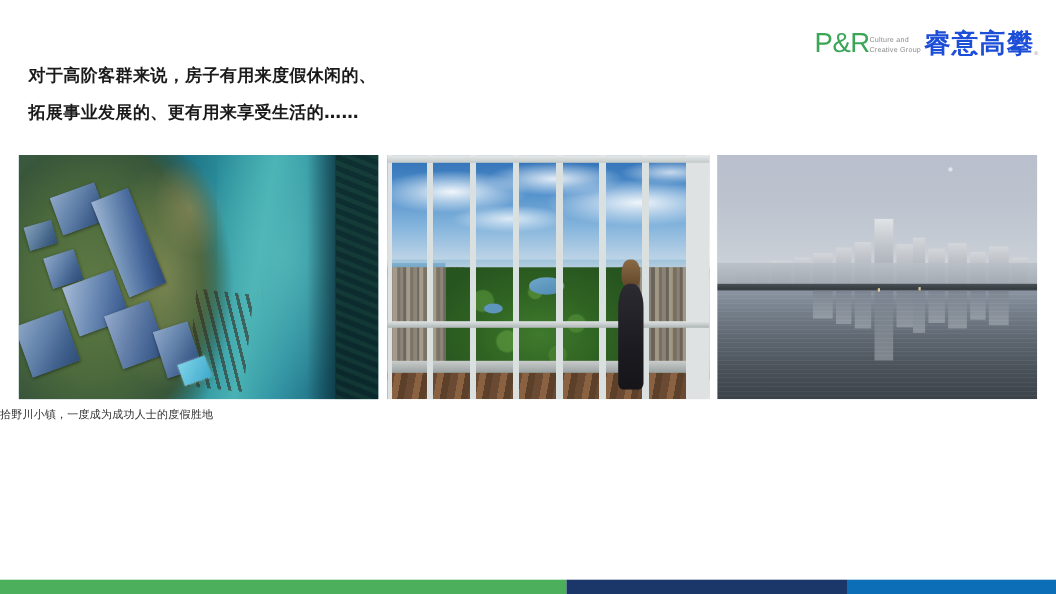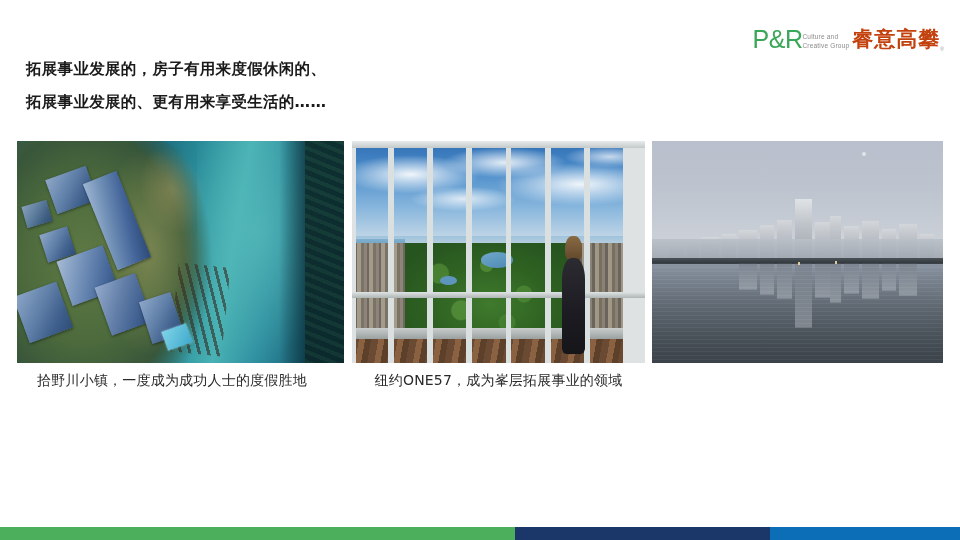--- a/index.html
+++ b/index.html
@@ -43,23 +43,23 @@
   .logo-sub {
     font-size: 6.5px;
     line-height: 1.45;
     color: #8b8b8b;
     letter-spacing: 0.2px;
     padding-top: 4px;
     white-space: nowrap;
   }
   .logo-cn {
     font-family: "DejaVu Sans", "Liberation Sans", sans-serif;
-    font-size: 21px;
+    font-size: 24px;
     font-weight: 700;
-    color: #c2410c;
+    color: #1d4ed8;
     letter-spacing: 1px;
     line-height: 1;
     padding-left: 3px;
   }
   .logo-tm {
     font-size: 5px;
     color: #9a9a9a;
     align-self: flex-end;
     padding-bottom: 4px;
   }
@@ -348,23 +348,22 @@
   }
   .p3-light {
     position: absolute; width: 2px; height: 3px; background: #f0d9a8; opacity: .9;
   }
 
   
   .caption {
     position: absolute;
     top: 372px;
     font-family: "DejaVu Sans", "Liberation Sans", sans-serif;
-    font-size: 14px;
+    font-size: 10px;
     color: #2b2b2b;
-    text-align: center;
     letter-spacing: 0.2px;
     line-height: 1.2;
     white-space: nowrap;
   }
   .caption.q1 { left: 0px;   width: 344px; }
   .caption.q2 { left: 352px; width: 293px; }
   .caption.q3 { left: 652px; width: 291px; }
 
   
   .bottombar {
@@ -387,21 +386,21 @@
     <div class="logo-pr">P&amp;R</div>
     <div class="logo-sub">
       <div>Culture and</div>
       <div>Creative Group</div>
     </div>
     <div class="logo-cn">睿意高攀</div>
     <div class="logo-tm">®</div>
   </div>
 
   <div class="headline">
-    <div class="headline-line">拓展事业发展的，房子有用来度假休闲的、</div>
+    <div class="headline-line">对于高阶客群来说，房子有用来度假休闲的、</div>
     <div class="headline-line">拓展事业发展的、更有用来享受生活的……</div>
   </div>
 
   <div class="gallery">
 
     <div class="card c1">
       <div class="photo p1">
         <div class="p1-water"></div>
         <div class="p1-water2"></div>
         <div class="p1-darkedge"></div>
@@ -488,21 +487,20 @@
         </div>
 
         <div class="p3-light" style="left:63%; top:54%;"></div>
         <div class="p3-light" style="left:50%; top:54.5%;"></div>
         <div class="p3-shimmer"></div>
       </div>
     </div>
   </div>
 
   <div class="caption q1">拾野川小镇，一度成为成功人士的度假胜地</div>
-  <div class="caption q2">纽约ONE57，成为峯层拓展事业的领域</div>
 
   <div class="bottombar">
     <div class="bar-seg bar-green"></div>
     <div class="bar-seg bar-navy"></div>
     <div class="bar-seg bar-blue"></div>
   </div>
 
 </div>
 
 </body></html>

